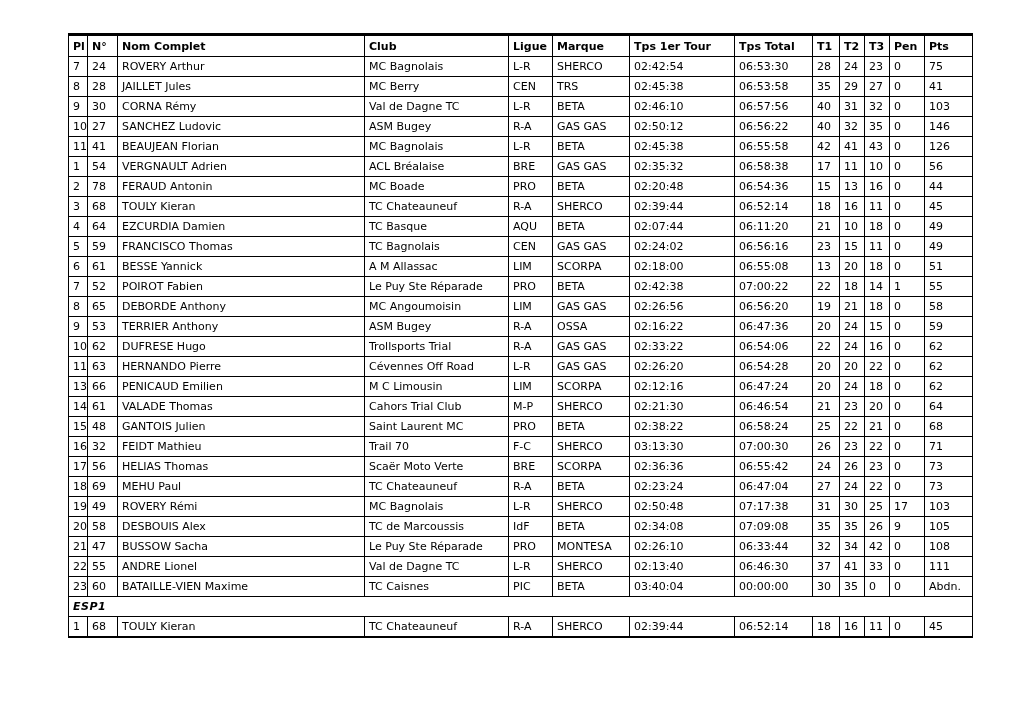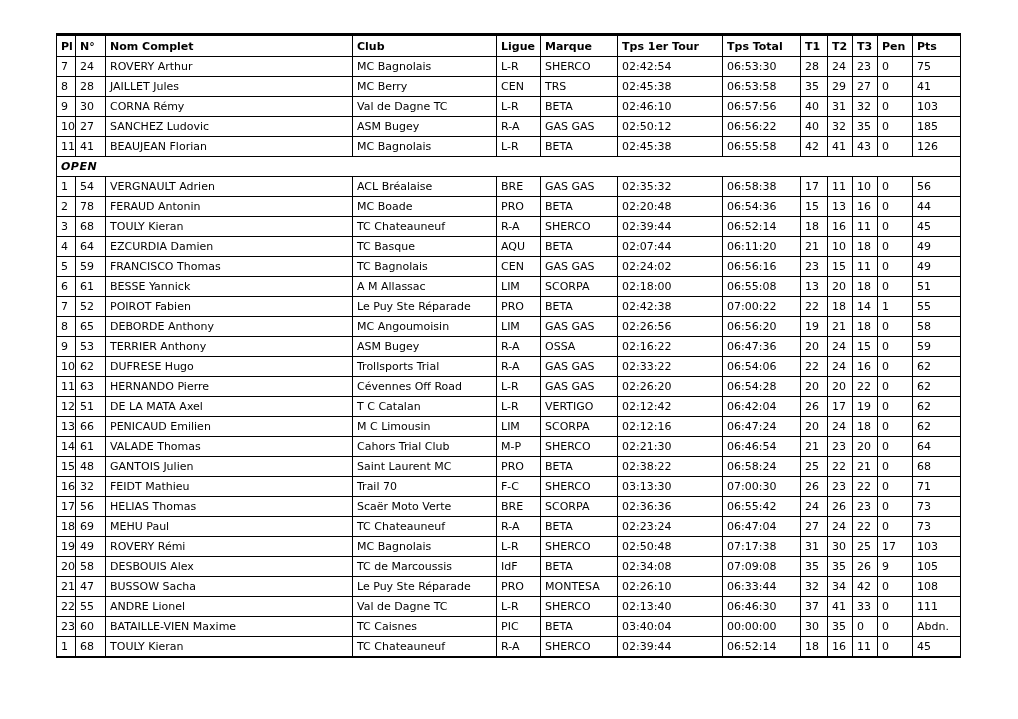--- a/index.html
+++ b/index.html
@@ -6,21 +6,21 @@
   .page {
     position: relative;
     width: 1018px;
     height: 719px;
     background: #ffffff;
     font-family: "DejaVu Sans", "Liberation Sans", sans-serif;
     color: #000000;
   }
   .table-wrap {
     position: absolute;
-    left: 56px;
+    left: 68px;
     top: 33px;
   }
   table.results {
     border-collapse: collapse;
     table-layout: fixed;
     width: 904px;
     border: 1px solid #000000;
     border-top: 3px solid #000000;
     border-bottom: 2px solid #000000;
   }
@@ -139,39 +139,36 @@
             <td>SANCHEZ Ludovic</td>
             <td>ASM Bugey</td>
             <td>R-A</td>
             <td>GAS GAS</td>
             <td>02:50:12</td>
             <td>06:56:22</td>
             <td>40</td>
             <td>32</td>
             <td>35</td>
             <td>0</td>
-            <td>185</td>
+            <td>146</td>
           </tr>
           <tr>
             <td>11</td>
             <td>41</td>
             <td>BEAUJEAN Florian</td>
             <td>MC Bagnolais</td>
             <td>L-R</td>
             <td>BETA</td>
             <td>02:45:38</td>
             <td>06:55:58</td>
             <td>42</td>
             <td>41</td>
             <td>43</td>
             <td>0</td>
             <td>126</td>
-          </tr>
-          <tr>
-            <td colspan="13" class="section-cell">OPEN</td>
           </tr>
           <tr>
             <td>1</td>
             <td>54</td>
             <td>VERGNAULT Adrien</td>
             <td>ACL Bréalaise</td>
             <td>BRE</td>
             <td>GAS GAS</td>
             <td>02:35:32</td>
             <td>06:58:38</td>
@@ -325,35 +322,20 @@
             <td>GAS GAS</td>
             <td>02:26:20</td>
             <td>06:54:28</td>
             <td>20</td>
             <td>20</td>
             <td>22</td>
             <td>0</td>
             <td>62</td>
           </tr>
           <tr>
-            <td>12</td>
-            <td>51</td>
-            <td>DE LA MATA Axel</td>
-            <td>T C Catalan</td>
-            <td>L-R</td>
-            <td>VERTIGO</td>
-            <td>02:12:42</td>
-            <td>06:42:04</td>
-            <td>26</td>
-            <td>17</td>
-            <td>19</td>
-            <td>0</td>
-            <td>62</td>
-          </tr>
-          <tr>
             <td>13</td>
             <td>66</td>
             <td>PENICAUD Emilien</td>
             <td>M C Limousin</td>
             <td>LIM</td>
             <td>SCORPA</td>
             <td>02:12:16</td>
             <td>06:47:24</td>
             <td>20</td>
             <td>24</td>
@@ -505,20 +487,23 @@
             <td>BETA</td>
             <td>03:40:04</td>
             <td>00:00:00</td>
             <td>30</td>
             <td>35</td>
             <td>0</td>
             <td>0</td>
             <td>Abdn.</td>
           </tr>
           <tr>
+            <td colspan="13" class="section-cell">ESP1</td>
+          </tr>
+          <tr>
             <td>1</td>
             <td>68</td>
             <td>TOULY Kieran</td>
             <td>TC Chateauneuf</td>
             <td>R-A</td>
             <td>SHERCO</td>
             <td>02:39:44</td>
             <td>06:52:14</td>
             <td>18</td>
             <td>16</td>

